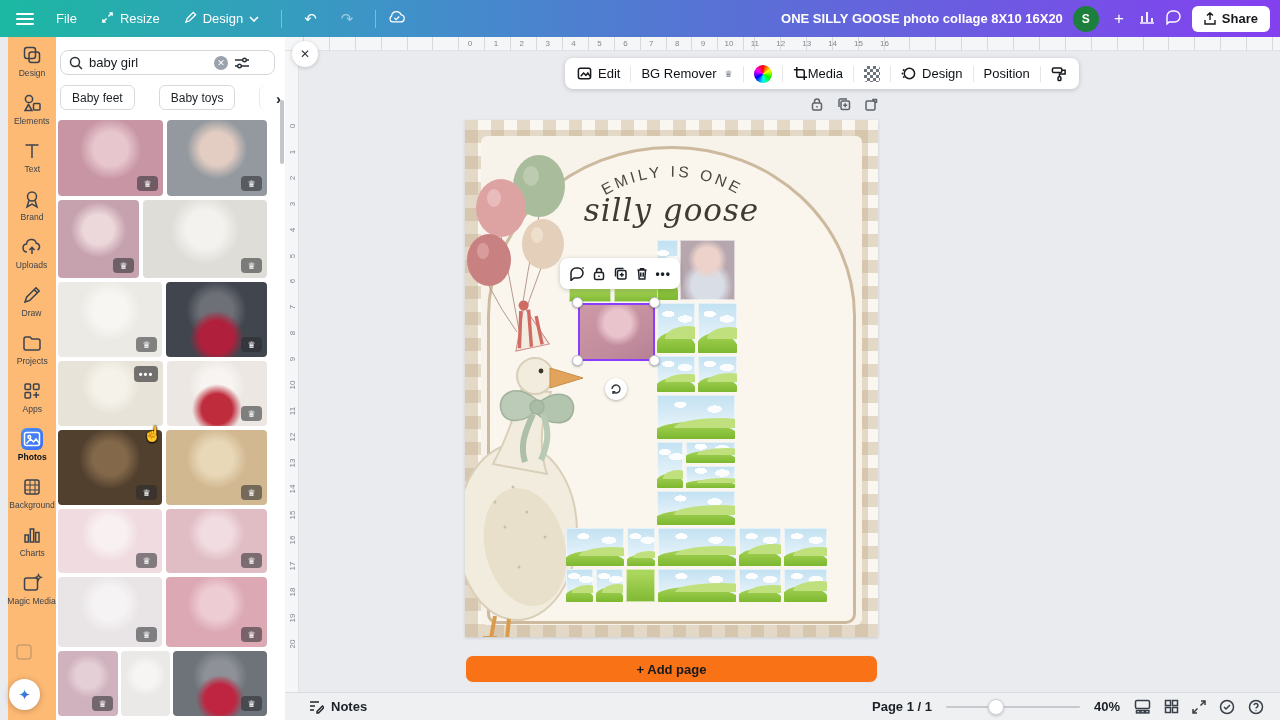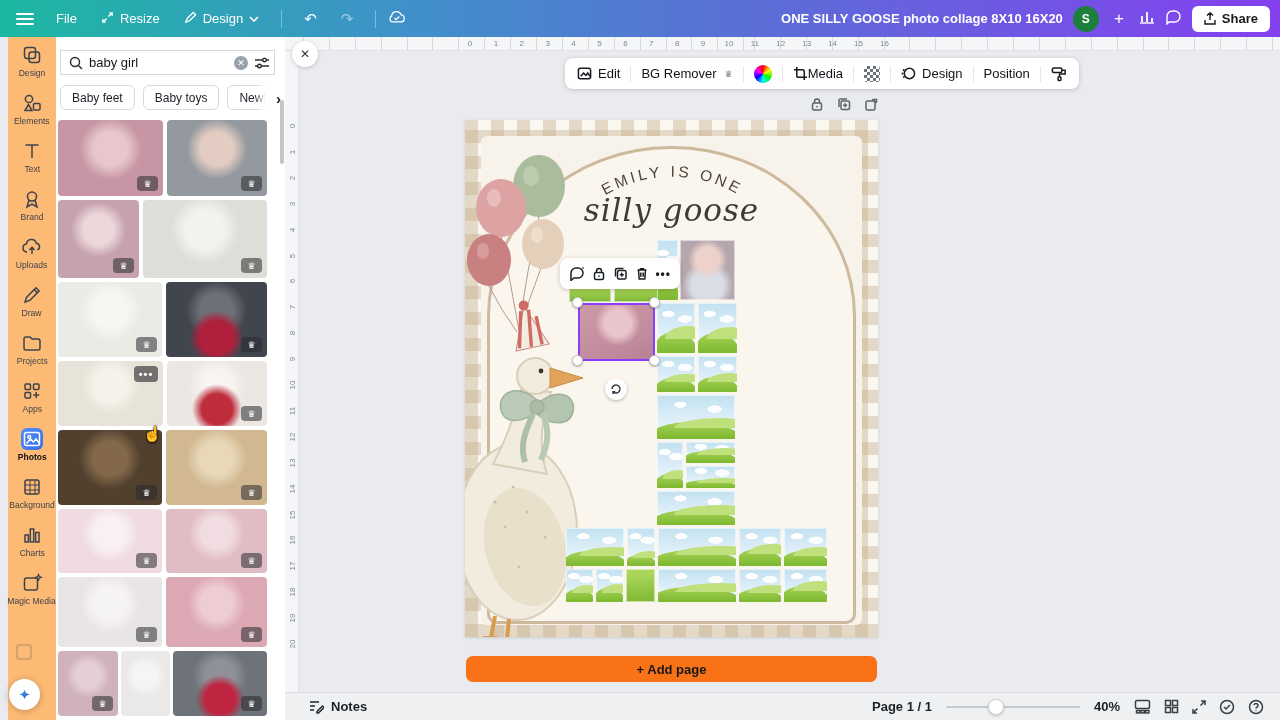--- a/index.html
+++ b/index.html
@@ -39,25 +39,25 @@
   .rail-item.active svg { stroke:#fff; }
   .rail-faded { opacity:.25; }
   #ai-btn { position:absolute; left:9px; top:679px; width:31px; height:31px; border-radius:50%;
     background:#fff; box-shadow:0 1px 6px rgba(0,0,0,.25); display:flex; align-items:center;
     justify-content:center; z-index:60; }
   #ai-btn span { font-size:15px; background:linear-gradient(135deg,#00c4cc,#7d2ae8); -webkit-background-clip:text; background-clip:text; color:transparent; }
 
   
   #panel { position:absolute; left:48px; top:37px; width:237px; height:683px; background:#ffffff; z-index:30; }
   #searchbox { position:absolute; left:12px; top:13px; width:215px; height:25px; border:1px solid #d3d7dc;
-    border-radius:0; background:#fff; display:flex; align-items:center; padding:0 4px 0 8px; gap:6px; }
+    border-radius:8px; background:#fff; display:flex; align-items:center; padding:0 24px 0 8px; gap:6px; }
   #searchbox input { border:none; outline:none; flex:1; font-size:13px; color:#15191e; font-family:"Liberation Sans",sans-serif; background:transparent; min-width:0; }
   .clear-btn { width:14px; height:14px; border-radius:50%; background:#9aa2ab; color:#fff; font-size:9px;
     display:flex; align-items:center; justify-content:center; }
-  #chips { position:absolute; left:12px; top:48px; width:213px; height:26px; display:flex; gap:8px; overflow:hidden; }
+  #chips { position:absolute; left:12px; top:48px; width:213px; height:26px; display:flex; gap:24px; overflow:hidden; }
   .chip { flex:0 0 auto; height:25px; padding:0 11px; border:1px solid #d6dade; border-radius:6px;
     font-size:12px; color:#1c2127; display:flex; align-items:center; background:#fff; white-space:nowrap; }
   #chip-next { position:absolute; right:4px; top:48px; width:26px; height:26px;
     background:linear-gradient(90deg,rgba(255,255,255,0),#fff 40%); display:flex; align-items:center;
     justify-content:flex-end; font-size:15px; font-weight:700; color:#23272c; }
   .thumb { position:absolute; border-radius:4px; overflow:hidden; }
   .crown-badge { position:absolute; right:5px; bottom:5px; width:21px; height:15px; border-radius:4px;
     background:rgba(40,42,45,.55); color:#fff; font-size:9px; display:flex; align-items:center; justify-content:center; }
   .dots-badge { position:absolute; right:5px; top:5px; width:24px; height:16px; border-radius:4px;
     background:rgba(40,42,45,.62); color:#fff; font-size:11px; font-weight:700; display:flex; align-items:center;

